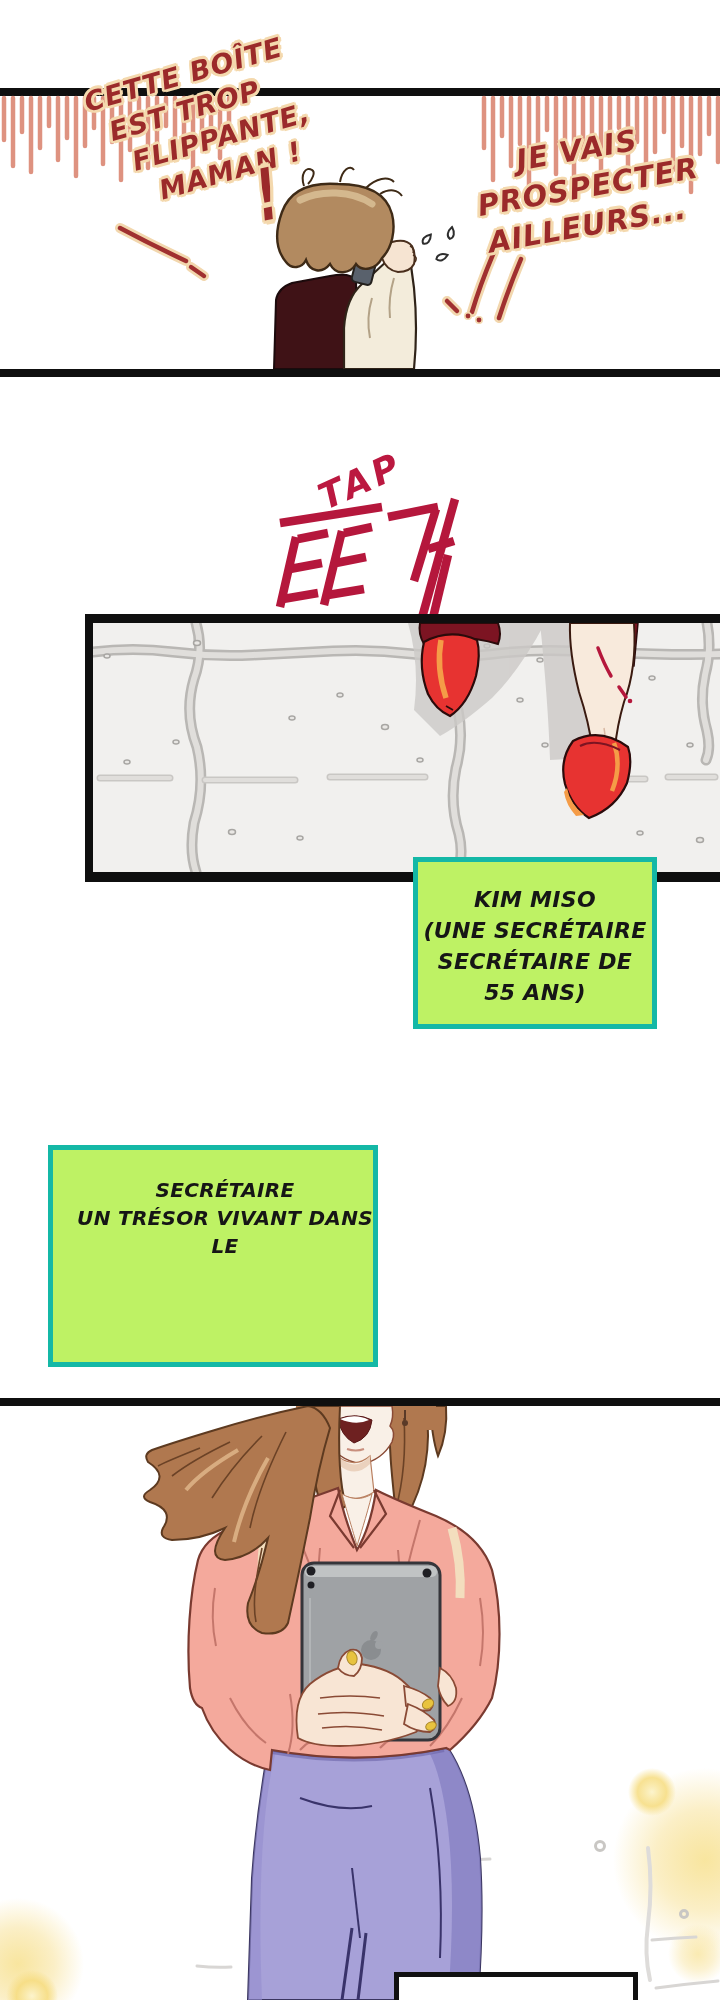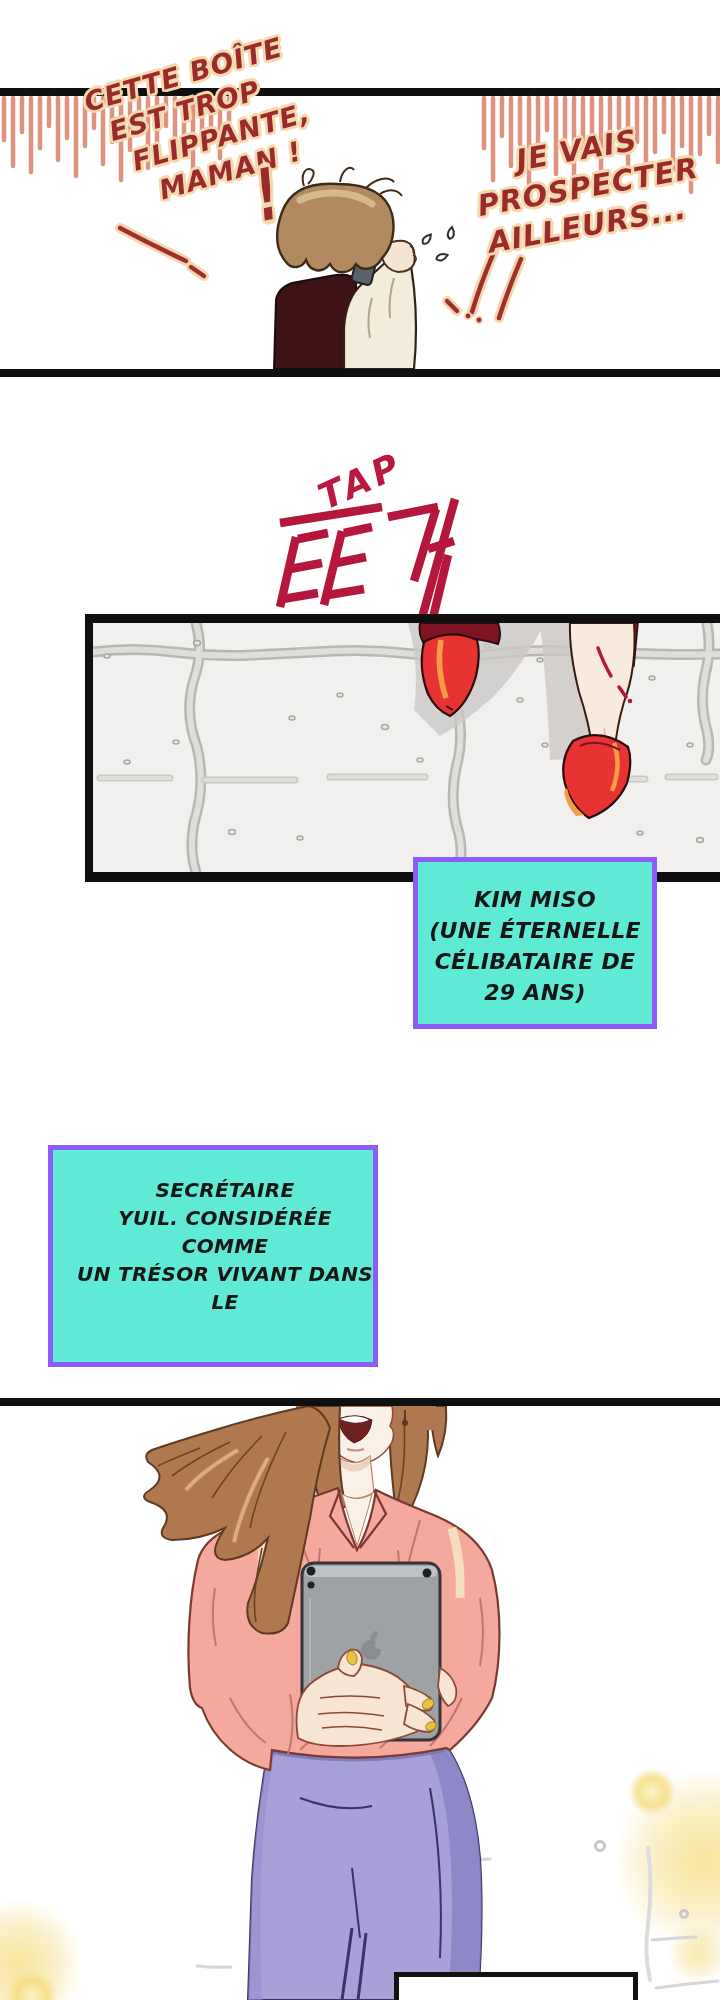--- a/index.html
+++ b/index.html
@@ -20,21 +20,21 @@
   #speechL .ln:nth-child(4){margin-left:48px;}
   #bigEx{left:248px;top:156px;font-size:46px;transform:rotate(-12deg) scaleY(1.55);}
   #speechR{left:468px;top:150px;font-size:29px;line-height:38px;transform:rotate(-10deg);}
   #speechR .ln:nth-child(1){margin-left:46px;}
   #speechR .ln:nth-child(3){margin-left:4px;}
 
   #tap{position:absolute;left:312px;top:480px;font-style:italic;font-weight:800;
        font-size:36px;letter-spacing:4px;color:#BB1840;transform:rotate(-24deg);transform-origin:0 0;}
   #koreanSfx{position:absolute;left:300px;top:540px;opacity:0;font-size:40px;}
 
-  .cap{position:absolute;background:#5eead4;border:5px solid #8b5cf6;box-sizing:border-box;
+  .cap{position:absolute;background:#bef264;border:5px solid #14b8a6;box-sizing:border-box;
        color:#161616;text-align:center;font-style:italic;font-weight:700;letter-spacing:.3px;}
   #capKim{left:413px;top:857px;width:244px;height:172px;padding-top:22px;font-size:22px;line-height:31px;}
   #capBio{left:48px;top:1145px;width:330px;height:222px;padding-top:26px;font-size:20px;line-height:28px;padding-left:24px;}
   #capBottom{left:394px;top:1972px;width:244px;height:60px;background:#fff;border:5px solid #111;
              position:absolute;box-sizing:border-box;}
 </style>
 </head>
 <body>
 
 <div id="page">
@@ -184,28 +184,27 @@
     </g>
     <circle cx="630" cy="91" r="2.3" fill="#B5173C"></circle>
 
     <rect x="85" y="4" width="635" height="9" fill="#0F0F0F"></rect>
     <rect x="85" y="4" width="8" height="268" fill="#0F0F0F"></rect>
     <rect x="85" y="262" width="635" height="10" fill="#0F0F0F"></rect>
   </svg>
 
   <div id="capKim" class="cap">
     <span style="display:block">KIM MISO</span>
-    <span style="display:block">(UNE ÉTERNELLE</span>
-    <span style="display:block">CÉLIBATAIRE DE</span>
-    <span style="display:block">29 ANS)</span>
+    <span style="display:block">(UNE SECRÉTAIRE</span>
+    <span style="display:block">SECRÉTAIRE DE</span>
+    <span style="display:block">55 ANS)</span>
   </div>
 
   <div id="capBio" class="cap">
     <span style="display:block">SECRÉTAIRE</span>
-    <span style="display:block">YUIL. CONSIDÉRÉE COMME</span>
     <span style="display:block">UN TRÉSOR VIVANT DANS LE</span>
   </div>
 
   <svg style="left:0;top:1398px" width="720" height="602" viewBox="0 0 720 602">
     <defs>
       <radialGradient id="gy">
           <stop offset="0" stop-color="#F8E49A" stop-opacity=".95"></stop>
           <stop offset=".55" stop-color="#F7DF8E" stop-opacity=".5"></stop>
           <stop offset="1" stop-color="#F7DF8E" stop-opacity="0"></stop>
         </radialGradient>

